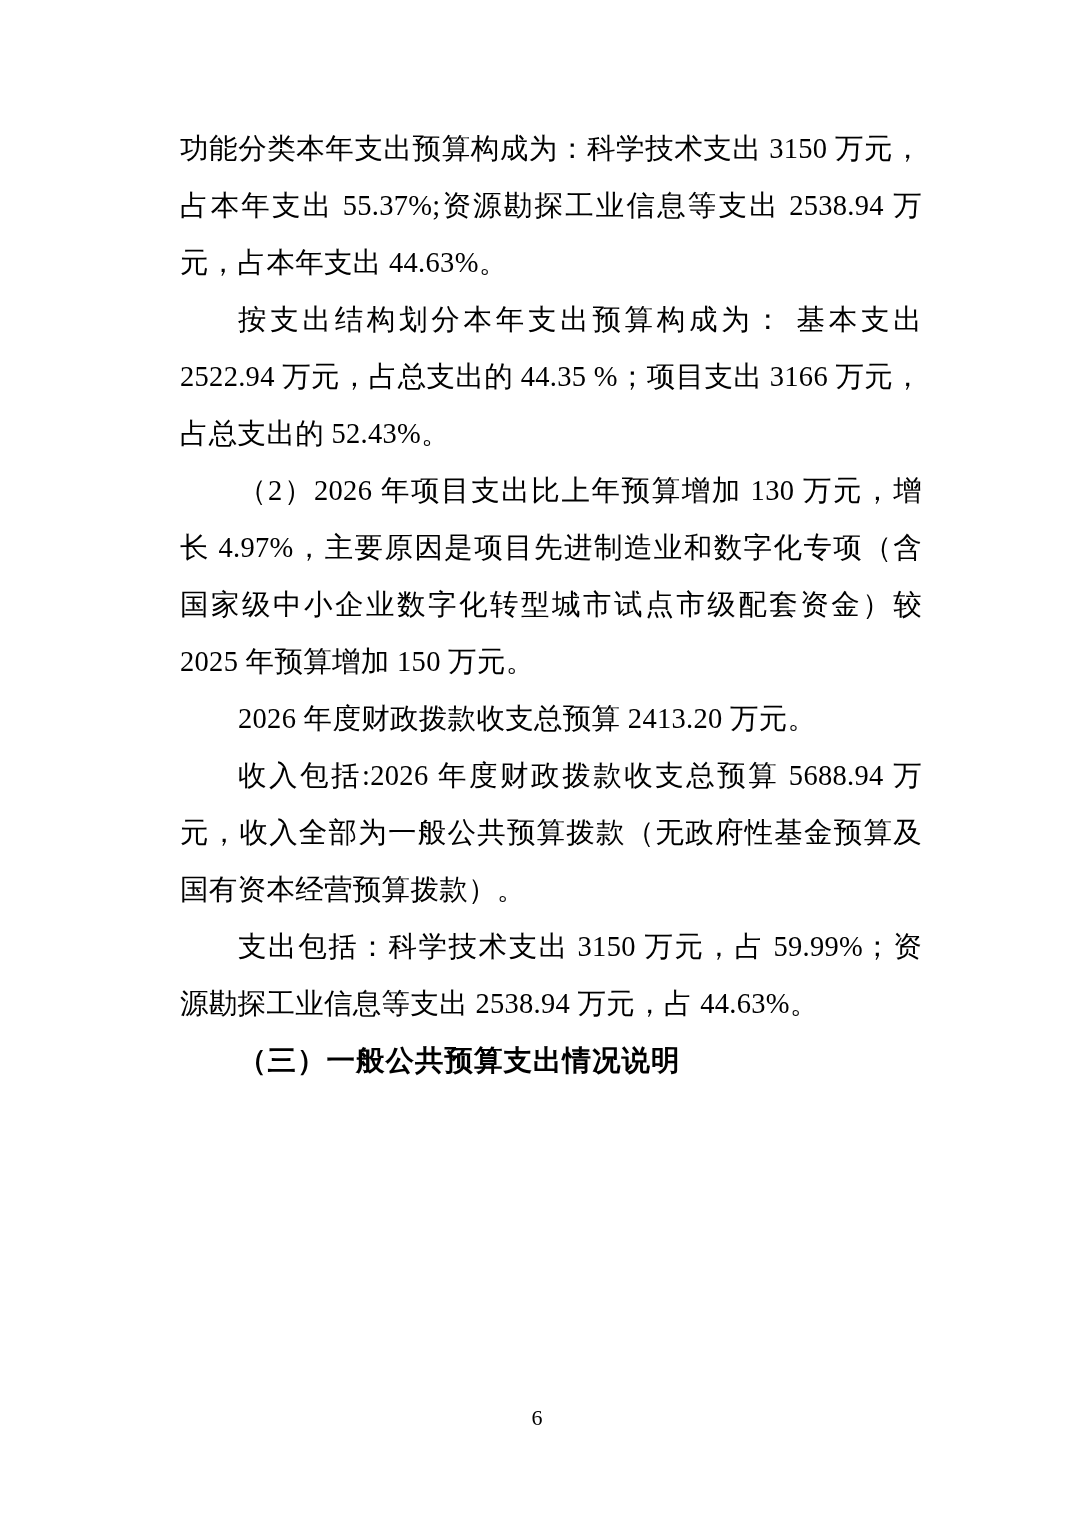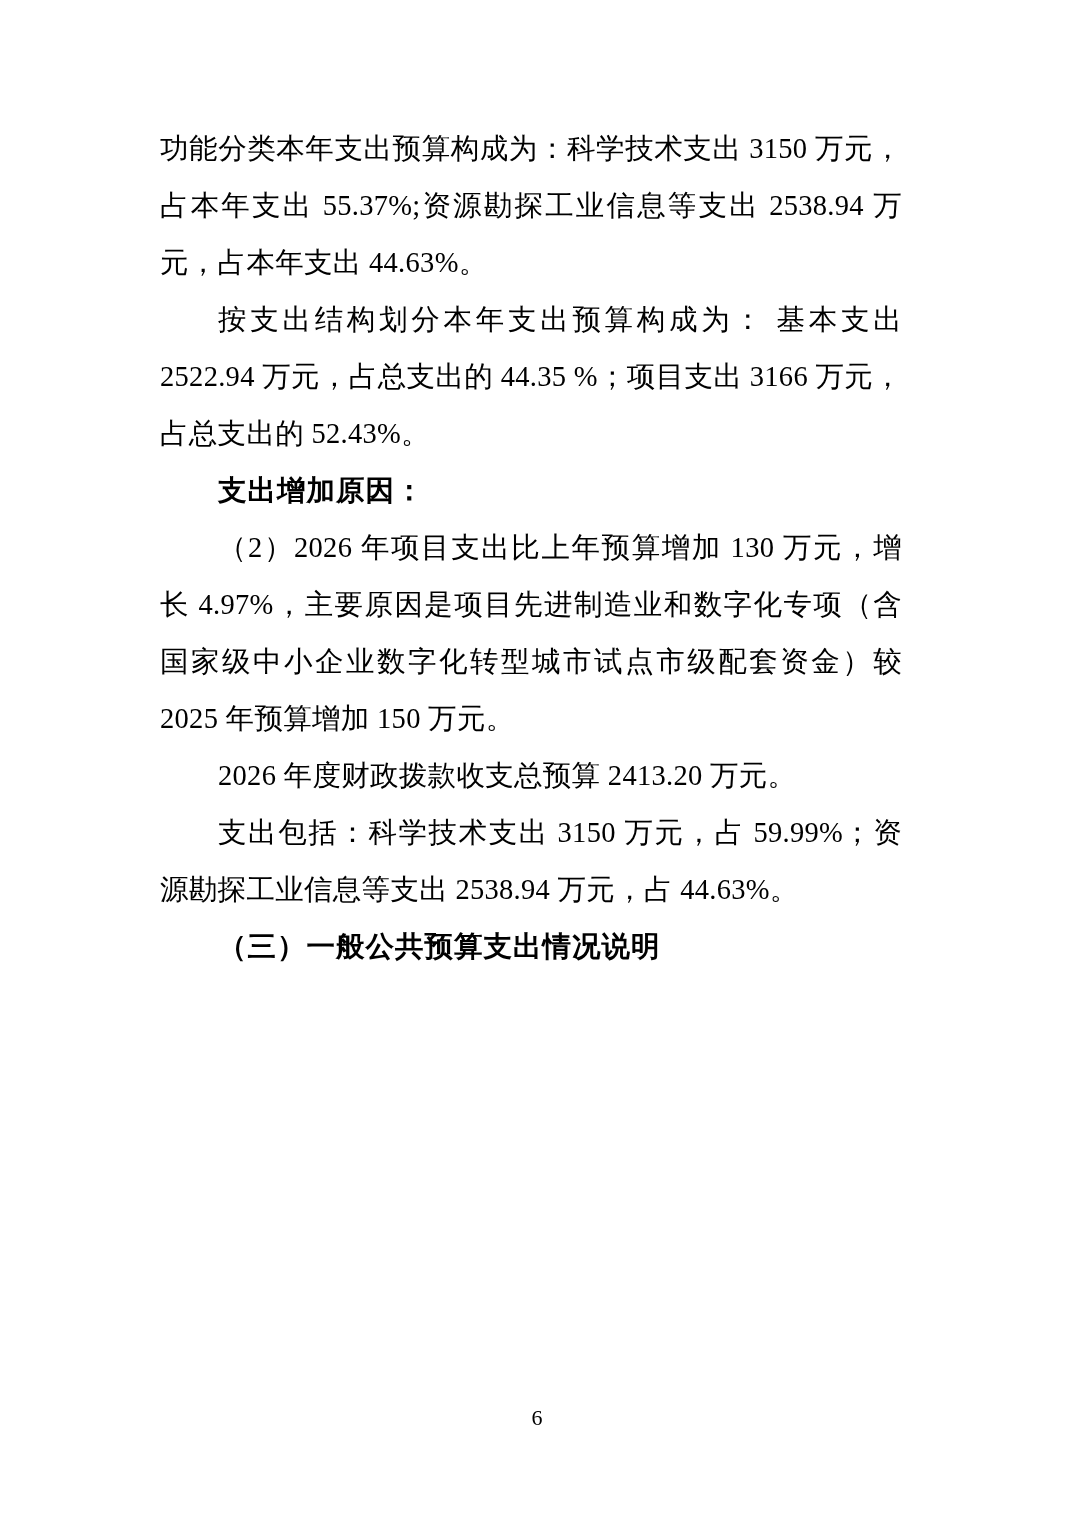--- a/index.html
+++ b/index.html
@@ -15,21 +15,21 @@
     position: relative;
     width: 1074px;
     height: 1520px;
     margin: 0 auto;
     background: #ffffff;
     box-sizing: border-box;
     overflow: hidden;
   }
   .content {
     position: absolute;
-    left: 160px;
+    left: 180px;
     top: 120px;
     width: 742px;
   }
   p {
     margin: 0 0 0 0;
     font-size: 28.5px;
     line-height: 57px;
     letter-spacing: 0.3px;
     text-align: justify;
     text-justify: inter-ideograph;
@@ -53,20 +53,20 @@
     font-family: "Liberation Serif", "DejaVu Serif", serif;
   }
 </style>
 </head>
 <body>
 
 <div class="page">
   <div class="content">
     <p class="plain">功能分类本年支出预算构成为：科学技术支出 3150 万元，占本年支出 55.37%;资源勘探工业信息等支出 2538.94 万元，占本年支出 44.63%。</p>
     <p class="indent">按支出结构划分本年支出预算构成为： 基本支出 2522.94 万元，占总支出的 44.35 %；项目支出 3166 万元，占总支出的 52.43%。</p>
-    <p class="bold">支出增加原因：</p>
     <p class="indent">（2）2026 年项目支出比上年预算增加 130 万元，增长 4.97%，主要原因是项目先进制造业和数字化专项（含国家级中小企业数字化转型城市试点市级配套资金）较 2025 年预算增加 150 万元。</p>
     <p class="indent">2026 年度财政拨款收支总预算 2413.20 万元。</p>
+    <p class="indent">收入包括:2026 年度财政拨款收支总预算 5688.94 万元，收入全部为一般公共预算拨款（无政府性基金预算及国有资本经营预算拨款）。</p>
     <p class="indent">支出包括：科学技术支出 3150 万元，占 59.99%；资源勘探工业信息等支出 2538.94 万元，占 44.63%。</p>
     <p class="bold">（三）一般公共预算支出情况说明</p>
   </div>
   <div class="page-number">6</div>
 </div>
 
 </body></html>

